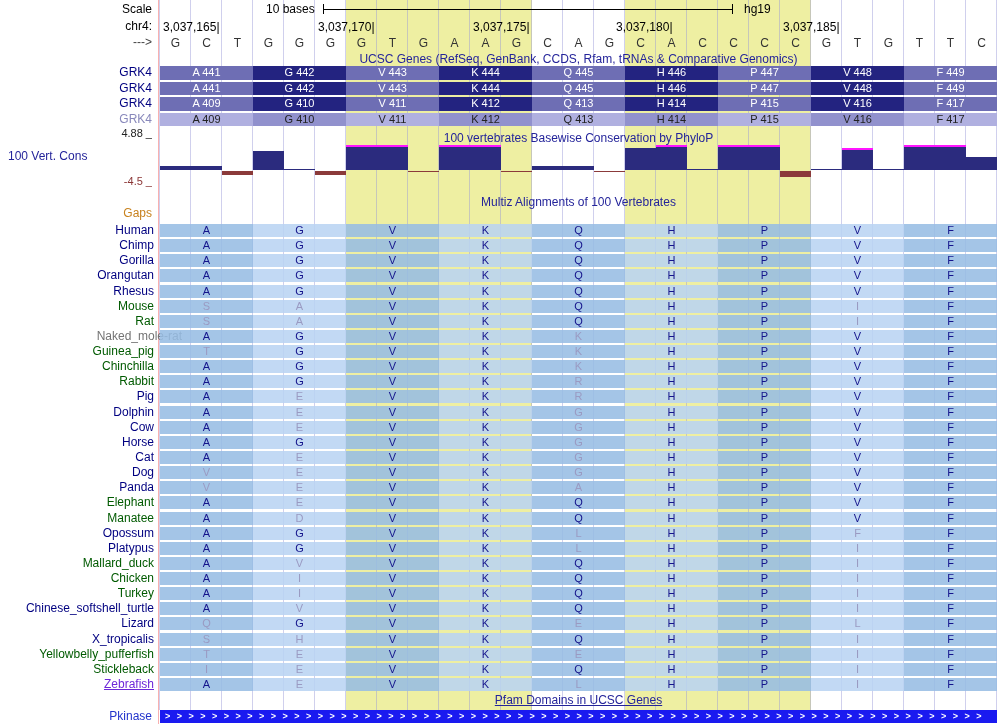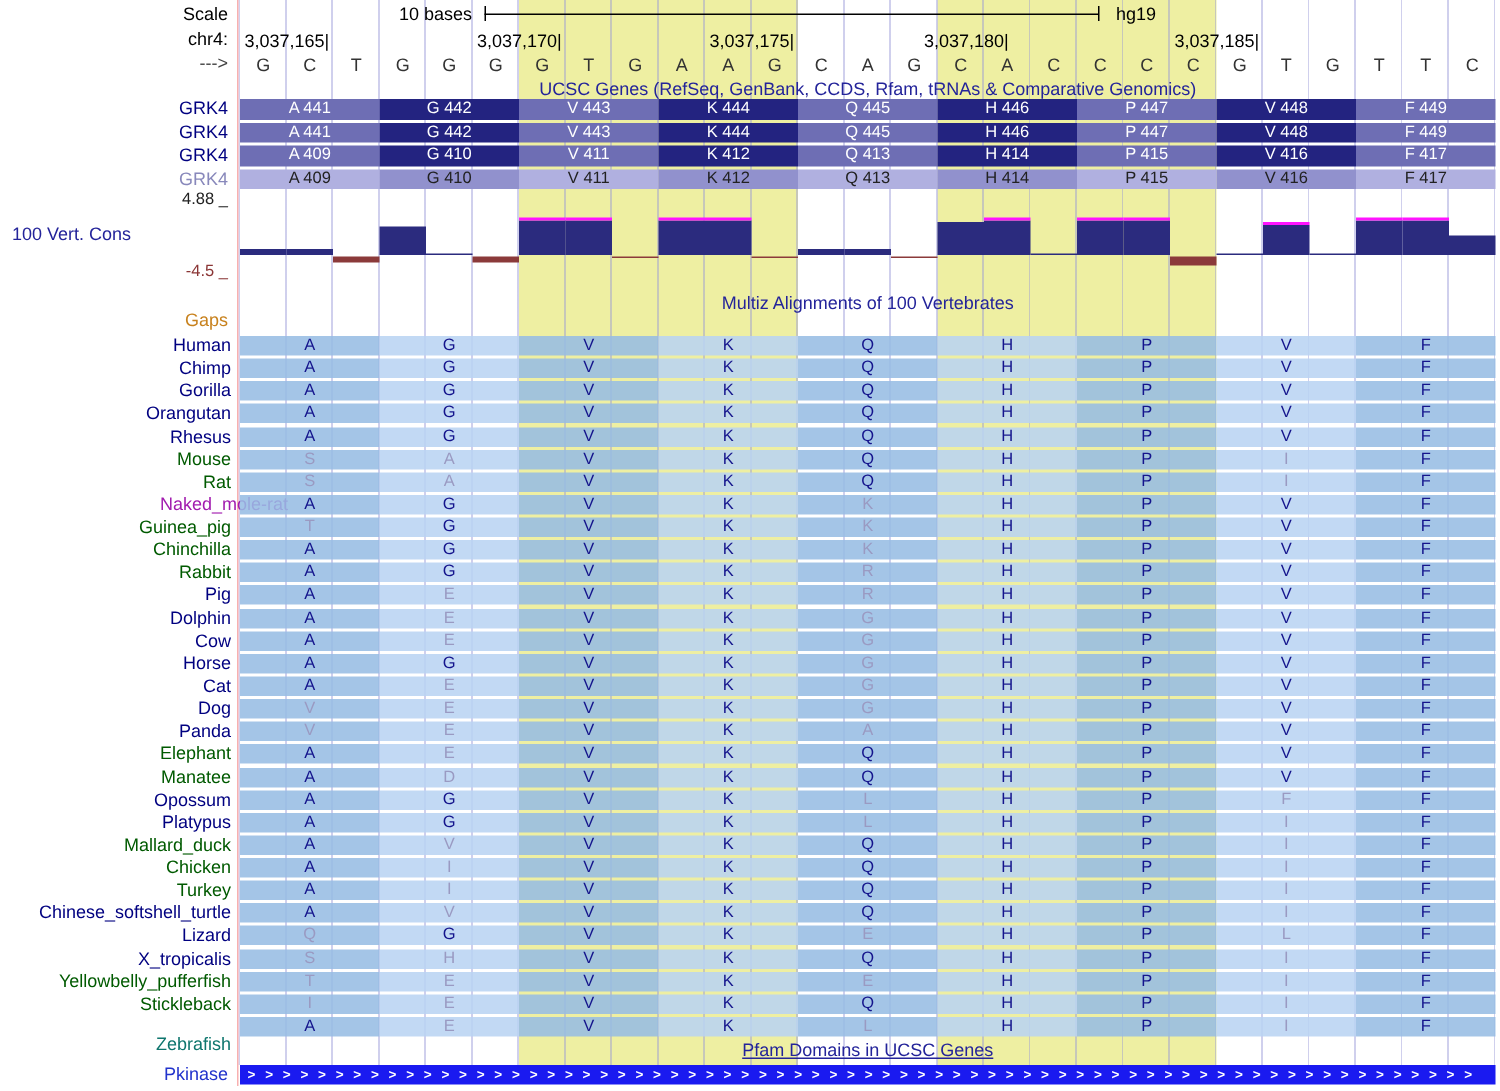--- a/index.html
+++ b/index.html
@@ -40,20 +40,21 @@
   <div class="abs" style="left:323px;top:9px;width:409px;height:1px;background:#000;"></div>
   <div class="tick" style="left:323px;"></div>
   <div class="tick" style="left:732px;"></div>
   <div class="lbl" style="left:744px;top:3px;">hg19</div>
 
   <div class="rlbl" style="top:20px;">chr4:</div>
 
   <div class="rlbl" style="top:36px;color:#444;">---&gt;</div>
 
   <div class="title" style="top:53px;">UCSC Genes (RefSeq, GenBank, CCDS, Rfam, tRNAs &amp; Comparative Genomics)</div>
+  <div class="title" style="top:132px;">100 vertebrates Basewise Conservation by PhyloP</div>
   <div class="title" style="top:196px;">Multiz Alignments of 100 Vertebrates</div>
   <div class="title" style="top:694px;text-decoration:underline;">Pfam Domains in UCSC Genes</div>
 
   <div class="rlbl" style="top:127px;color:#222;font-size:11px;">4.88 _</div>
   <div class="rlbl" style="top:175px;color:#8a3535;font-size:11px;">-4.5 _</div>
   <div class="lbl" style="left:8px;top:150px;color:#24249a;">100 Vert. Cons</div>
   <div class="abs" style="left:160px;top:138px;width:837px;height:60px;" id="cons-bars">
       <div style="position: absolute; left: 0px; top: 28px; width: 31px; height: 4px; background: rgb(43, 43, 126);"></div>
       <div style="position: absolute; left: 31px; top: 28px; width: 31px; height: 4px; background: rgb(43, 43, 126);"></div>
       <div style="position: absolute; left: 62px; top: 33px; width: 31px; height: 4px; background: rgb(139, 58, 58);"></div>
@@ -254,21 +255,21 @@
         <div class="aacell" style="left: 253px; top: 0px; background: rgba(185, 211, 242, 0.87); color: rgb(154, 154, 194);">A</div>
         <div class="aacell" style="left: 346px; top: 0px; background: rgba(150, 188, 228, 0.87); color: rgb(20, 20, 140);">V</div>
         <div class="aacell" style="left: 439px; top: 0px; background: rgba(185, 211, 242, 0.87); color: rgb(20, 20, 140);">K</div>
         <div class="aacell" style="left: 532px; top: 0px; background: rgba(150, 188, 228, 0.87); color: rgb(20, 20, 140);">Q</div>
         <div class="aacell" style="left: 625px; top: 0px; background: rgba(185, 211, 242, 0.87); color: rgb(20, 20, 140);">H</div>
         <div class="aacell" style="left: 718px; top: 0px; background: rgba(150, 188, 228, 0.87); color: rgb(20, 20, 140);">P</div>
         <div class="aacell" style="left: 811px; top: 0px; background: rgba(185, 211, 242, 0.87); color: rgb(154, 154, 194);">I</div>
         <div class="aacell" style="left: 904px; top: 0px; background: rgba(150, 188, 228, 0.87); color: rgb(20, 20, 140);">F</div>
       </div>
       <div style="position: absolute; left: 0px; top: 329.9px; width: 1000px; height: 13px;">
-        <div class="sprow-lbl" style="left: 14px; top: 0px; color: #a21caf; padding-left: 24px;">Naked_mole-rat</div>
+        <div class="sprow-lbl" style="left: 4px; top: 0px; color: #737373; padding-left: 24px;">Naked_mole-rat</div>
         <div class="aacell" style="left: 160px; top: 0px; background: rgba(150, 188, 228, 0.87); color: rgb(20, 20, 140);">A</div>
         <div class="aacell" style="left: 253px; top: 0px; background: rgba(185, 211, 242, 0.87); color: rgb(20, 20, 140);">G</div>
         <div class="aacell" style="left: 346px; top: 0px; background: rgba(150, 188, 228, 0.87); color: rgb(20, 20, 140);">V</div>
         <div class="aacell" style="left: 439px; top: 0px; background: rgba(185, 211, 242, 0.87); color: rgb(20, 20, 140);">K</div>
         <div class="aacell" style="left: 532px; top: 0px; background: rgba(150, 188, 228, 0.87); color: rgb(154, 154, 194);">K</div>
         <div class="aacell" style="left: 625px; top: 0px; background: rgba(185, 211, 242, 0.87); color: rgb(20, 20, 140);">H</div>
         <div class="aacell" style="left: 718px; top: 0px; background: rgba(150, 188, 228, 0.87); color: rgb(20, 20, 140);">P</div>
         <div class="aacell" style="left: 811px; top: 0px; background: rgba(185, 211, 242, 0.87); color: rgb(20, 20, 140);">V</div>
         <div class="aacell" style="left: 904px; top: 0px; background: rgba(150, 188, 228, 0.87); color: rgb(20, 20, 140);">F</div>
       </div>
@@ -530,21 +531,21 @@
         <div class="aacell" style="left: 253px; top: 0px; background: rgba(185, 211, 242, 0.87); color: rgb(154, 154, 194);">E</div>
         <div class="aacell" style="left: 346px; top: 0px; background: rgba(150, 188, 228, 0.87); color: rgb(20, 20, 140);">V</div>
         <div class="aacell" style="left: 439px; top: 0px; background: rgba(185, 211, 242, 0.87); color: rgb(20, 20, 140);">K</div>
         <div class="aacell" style="left: 532px; top: 0px; background: rgba(150, 188, 228, 0.87); color: rgb(20, 20, 140);">Q</div>
         <div class="aacell" style="left: 625px; top: 0px; background: rgba(185, 211, 242, 0.87); color: rgb(20, 20, 140);">H</div>
         <div class="aacell" style="left: 718px; top: 0px; background: rgba(150, 188, 228, 0.87); color: rgb(20, 20, 140);">P</div>
         <div class="aacell" style="left: 811px; top: 0px; background: rgba(185, 211, 242, 0.87); color: rgb(154, 154, 194);">I</div>
         <div class="aacell" style="left: 904px; top: 0px; background: rgba(150, 188, 228, 0.87); color: rgb(20, 20, 140);">F</div>
       </div>
       <div style="position: absolute; left: 0px; top: 677.9px; width: 1000px; height: 13px;">
-        <div class="sprow-lbl" style="left: 0px; top: 12px; color: #0f766e;">Zebrafish</div>
+        <div class="sprow-lbl" style="left: 0px; top: 0px; color: #6d28d9; text-decoration: underline;">Zebrafish</div>
         <div class="aacell" style="left: 160px; top: 0px; background: rgba(150, 188, 228, 0.87); color: rgb(20, 20, 140);">A</div>
         <div class="aacell" style="left: 253px; top: 0px; background: rgba(185, 211, 242, 0.87); color: rgb(154, 154, 194);">E</div>
         <div class="aacell" style="left: 346px; top: 0px; background: rgba(150, 188, 228, 0.87); color: rgb(20, 20, 140);">V</div>
         <div class="aacell" style="left: 439px; top: 0px; background: rgba(185, 211, 242, 0.87); color: rgb(20, 20, 140);">K</div>
         <div class="aacell" style="left: 532px; top: 0px; background: rgba(150, 188, 228, 0.87); color: rgb(154, 154, 194);">L</div>
         <div class="aacell" style="left: 625px; top: 0px; background: rgba(185, 211, 242, 0.87); color: rgb(20, 20, 140);">H</div>
         <div class="aacell" style="left: 718px; top: 0px; background: rgba(150, 188, 228, 0.87); color: rgb(20, 20, 140);">P</div>
         <div class="aacell" style="left: 811px; top: 0px; background: rgba(185, 211, 242, 0.87); color: rgb(154, 154, 194);">I</div>
         <div class="aacell" style="left: 904px; top: 0px; background: rgba(150, 188, 228, 0.87); color: rgb(20, 20, 140);">F</div>
       </div>

